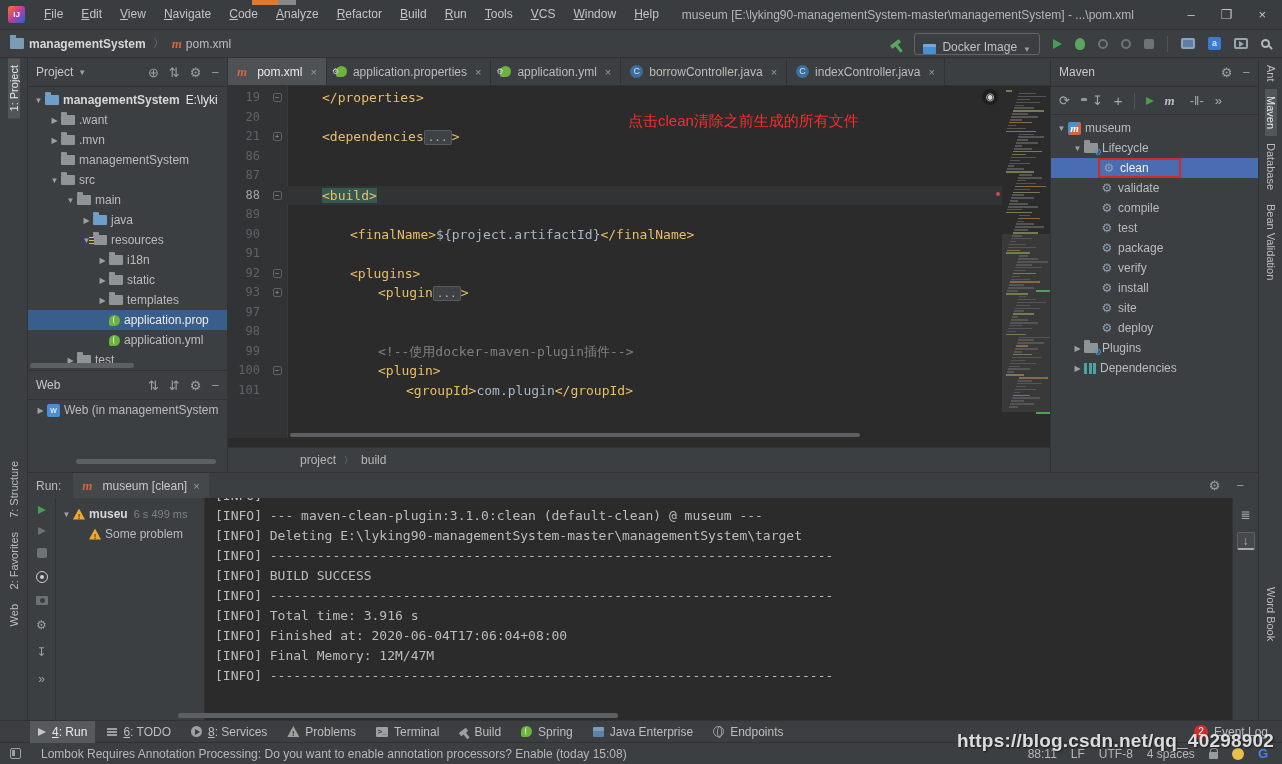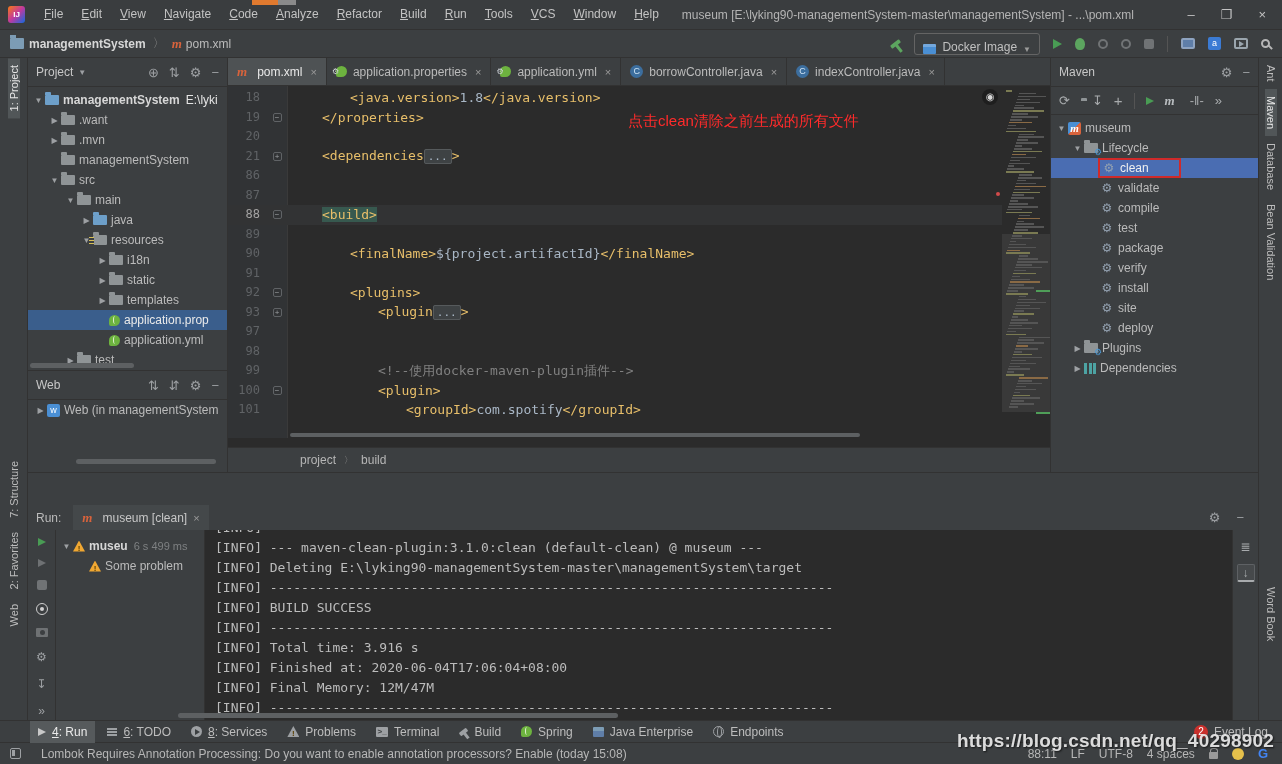--- a/index.html
+++ b/index.html
@@ -141,21 +141,21 @@
                    color:#a8abad; font-size:13px; }
   #maven-tree { padding-top:3px; }
   .trow.sel-maven { background:#4a6db2; color:#f0f0f0; }
   .redbox { outline:2px solid #cf2a2a; outline-offset:0; padding:1px 30px 1px 2px; display:flex; align-items:center; }
   .mvn-root-ico { width:13px; height:13px; flex-shrink:0; font:bold italic 11px "Liberation Serif", serif;
                   color:#fff; text-align:center; line-height:13px; border-radius:2px;
                   background:linear-gradient(135deg,#4a8fd4 0 50%,#d8633c 50% 100%); }
 
   
   #run-panel { height:248px; border-top:1px solid #323232; display:flex; flex-direction:column; background:#3c3f41; }
-  #run-header { height:25px; display:flex; align-items:center; padding:0 8px; flex-shrink:0;margin-top:32px; }
+  #run-header { height:25px; display:flex; align-items:center; padding:0 8px; flex-shrink:0; }
   #run-tab { display:flex; align-items:center; gap:6px; background:#44484a; height:25px; padding:0 9px; margin-left:12px; color:#c7c7c7; }
   #run-header .hicons { margin-left:auto; display:flex; gap:16px; color:#9da0a3; font-size:13px; padding-right:6px; }
   #run-body { flex:1; display:flex; min-height:0; position:relative; }
   #run-toolbar { width:28px; display:flex; flex-direction:column; align-items:center; gap:13px; padding-top:8px;
                  border-right:1px solid #323232; color:#9da0a3; }
   .tri-r.sm { border-width:4px; border-left-width:8px; }
   .tri-r.gray { border-left-color:#6e7173; }
   .eye-g { width:12px; height:12px; border-radius:50%; border:1.5px solid #d0d0d0; position:relative; }
   .eye-g::after { content:""; position:absolute; left:3px; top:3px; width:4px; height:4px; border-radius:50%; background:#d0d0d0; }
   .cam-g { width:12px; height:9px; background:#6e7173; border-radius:1px; position:relative; }
@@ -408,25 +408,20 @@
             <span class="etab">
               <span class="cls-ico">C</span>
               <span>indexController.java</span>
               <span class="x">×</span>
             </span>
           </div>
         <div id="code-area">
           <div id="gutter-bg"></div>
           <div id="code-lines">
               <div class="cline">
-                <span class="ln">18</span>
-                <span class="fold"></span>
-                <span class="src" style="padding-left: 62px;"><span class="t-tag">&lt;java.version&gt;</span><span class="t-text">1.8</span><span class="t-tag">&lt;/java.version&gt;</span></span>
-              </div>
-              <div class="cline">
                 <span class="ln">19</span>
                 <span class="fold"><span class="fbox">−</span></span>
                 <span class="src" style="padding-left: 34px;"><span class="t-tag">&lt;/properties&gt;</span></span>
               </div>
               <div class="cline">
                 <span class="ln">20</span>
                 <span class="fold"></span>
                 <span class="src" style="padding-left: 6px;"></span>
               </div>
               <div class="cline">
@@ -489,21 +484,21 @@
                 <span class="src" style="padding-left: 90px;"><span class="t-com">&lt;!--使用docker-maven-plugin插件--&gt;</span></span>
               </div>
               <div class="cline">
                 <span class="ln">100</span>
                 <span class="fold"><span class="fbox">−</span></span>
                 <span class="src" style="padding-left: 90px;"><span class="t-tag">&lt;plugin&gt;</span></span>
               </div>
               <div class="cline">
                 <span class="ln">101</span>
                 <span class="fold"></span>
-                <span class="src" style="padding-left: 118px;"><span class="t-tag">&lt;groupId&gt;</span><span class="t-text">com.spotify</span><span class="t-tag">&lt;/groupId&gt;</span></span>
+                <span class="src" style="padding-left: 118px;"><span class="t-tag">&lt;groupId&gt;</span><span class="t-text">com.plugin</span><span class="t-tag">&lt;/groupId&gt;</span></span>
               </div>
             </div>
           <div id="annotation">点击clean清除之前生成的所有文件</div>
           <div id="err-stripe">
             <span id="err-dot"></span>
           </div>
           <div id="minimap">
               <div class="vp"></div>
               <span class="mmbar" style="left: 4px; width: 6px; top: 4px; background: rgb(122, 122, 82);"></span>
               <span class="mmbar" style="left: 17px; width: 17px; top: 6.9px; background: rgb(85, 85, 85);"></span>

